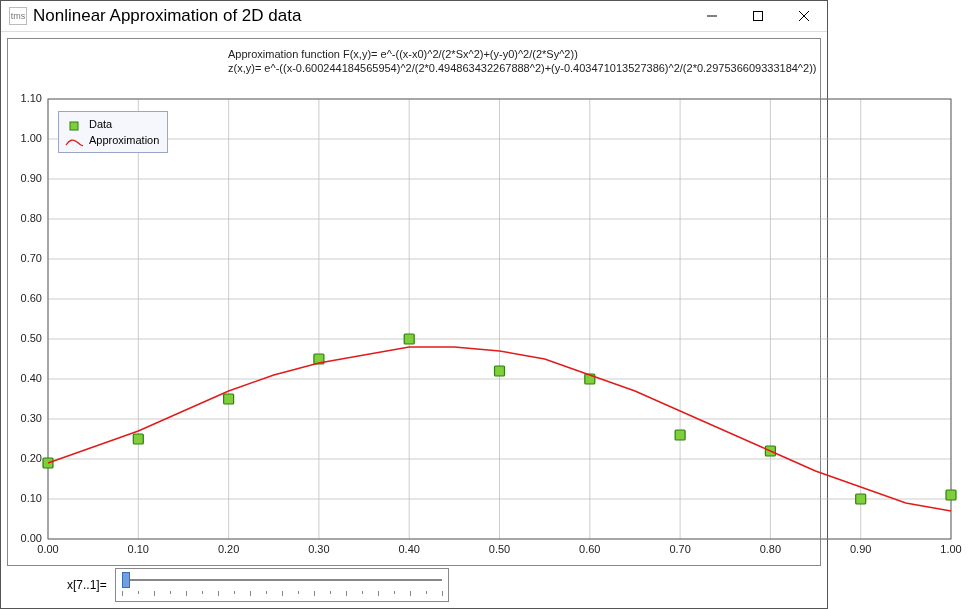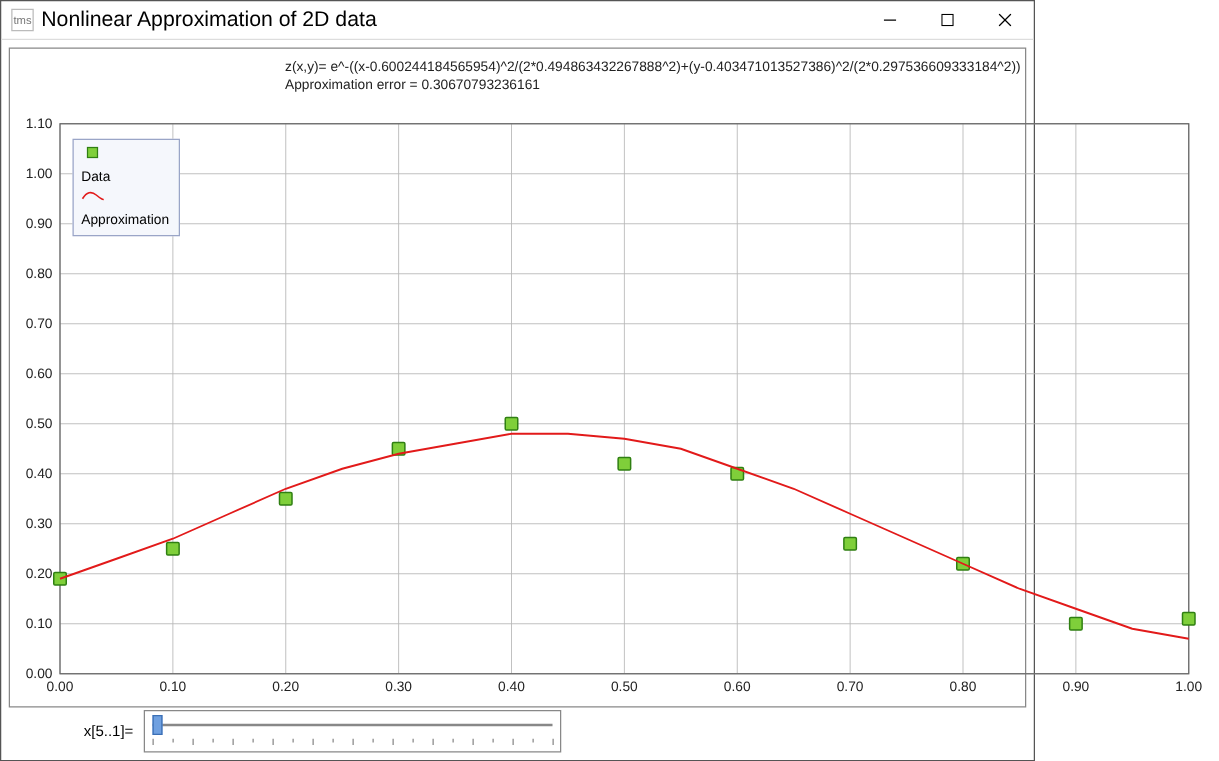--- a/index.html
+++ b/index.html
@@ -9,21 +9,21 @@
   .titlebar .title{flex:1;font-size:17px;}
   .titlebar .win-btns{display:flex;height:100%;}
   .titlebar .win-btn{width:46px;height:100%;display:flex;align-items:center;justify-content:center;}
   .titlebar .win-btn svg{display:block;}
 
   .client{flex:1;box-sizing:border-box;padding:6px 6px 6px 6px;display:flex;flex-direction:column;}
   .chart-frame{flex:1;border:1px solid #888;box-sizing:border-box;position:relative;background:#fff;}
   .chart-svg{position:absolute;inset:0;}
 
   .legend-box{position:absolute;border:1px solid #9aa5c7;background:#f5f7fc;padding:4px 8px 4px 6px;font-size:11px;line-height:16px;}
-  .legend-row{display:flex;align-items:flex-start;gap:6px;white-space:nowrap;flex-direction:column;}
+  .legend-row{display:flex;align-items:flex-end;gap:6px;white-space:nowrap;}
   .legend-swatch{width:18px;height:12px;display:flex;align-items:center;justify-content:center;}
 
   .annot{position:absolute;font-size:11px;line-height:14px;white-space:nowrap;color:#222;}
 
   .bottom-row{height:34px;display:flex;align-items:center;padding:2px 6px 0 60px;gap:8px;}
   .bottom-row label{font-size:12px;}
   .slider-box{border:1px solid #888;padding:2px 6px 4px 6px;width:320px;display:flex;align-items:center;}
   input[type=range]{
     -webkit-appearance:none;appearance:none;width:100%;height:18px;background:transparent;margin:0;
   }
@@ -120,22 +120,22 @@
           <rect x="486.5" y="327" width="10" height="10" fill="#7fcf3a" stroke="#2f7f12" stroke-width="1.2" rx="1"></rect>
           <rect x="576.8" y="335" width="10" height="10" fill="#7fcf3a" stroke="#2f7f12" stroke-width="1.2" rx="1"></rect>
           <rect x="667.0999999999999" y="391" width="10" height="10" fill="#7fcf3a" stroke="#2f7f12" stroke-width="1.2" rx="1"></rect>
           <rect x="757.4000000000001" y="407" width="10" height="10" fill="#7fcf3a" stroke="#2f7f12" stroke-width="1.2" rx="1"></rect>
           <rect x="847.7" y="455" width="10" height="10" fill="#7fcf3a" stroke="#2f7f12" stroke-width="1.2" rx="1"></rect>
           <rect x="938" y="451" width="10" height="10" fill="#7fcf3a" stroke="#2f7f12" stroke-width="1.2" rx="1"></rect>
           <path d="M 40.0 424.0 L85.2 408.0 L130.3 392.0 L175.4 372.0 L220.6 352.0 L265.8 336.0 L310.9 324.0 L356.0 316.0 L401.2 308.0 L446.4 308.0 L491.5 312.0 L536.7 320.0 L581.8 336.0 L627.0 352.0 L672.1 372.0 L717.3 392.0 L762.4 412.0 L807.5 432.0 L852.7 448.0 L897.8 464.0 L943.0 472.0" fill="none" stroke="#e21a1a" stroke-width="1.5"></path>
         </svg>
 
       <div class="annot" id="annot" style="left:220px;top:8px">
+        <div>Approximation function F(x,y)= e^-((x-x0)^2/(2*Sx^2)+(y-y0)^2/(2*Sy^2))</div>
         <div>z(x,y)= e^-((x-0.600244184565954)^2/(2*0.494863432267888^2)+(y-0.403471013527386)^2/(2*0.297536609333184^2))</div>
-        <div>Approximation error = 0.30670793236161</div>
       </div>
 
       <div class="legend-box" id="legend" style="left: 50px; top: 72px;">
         <div class="legend-row">
           <span class="legend-swatch">
             <svg width="18" height="12">
                 <rect x="5" y="2" width="8" height="8" fill="#7fcf3a" stroke="#2f7f12" stroke-width="1"></rect>
               </svg>
           </span>
           <span>Data</span>
@@ -145,21 +145,21 @@
             <svg width="18" height="12">
                 <path d="M1 9 Q6 1 12 6 T18 9" fill="none" stroke="#e21a1a" stroke-width="1.3"></path>
               </svg>
           </span>
           <span>Approximation</span>
         </div>
       </div>
     </div>
 
     <div class="bottom-row">
-      <label>x[5..1]=</label>
+      <label>x[7..1]=</label>
       <div class="slider-box">
         <div style="flex:1;display:flex;flex-direction:column">
           <input type="range" id="xslider" min="0" max="1" step="0.01" value="0" style="">
           <div class="tickmarks" id="slider-ticks">
               <div class="tick" style="left: 0%;"></div>
               <div class="tick" style="left: 5%; height: 3px;"></div>
               <div class="tick" style="left: 10%;"></div>
               <div class="tick" style="left: 15%; height: 3px;"></div>
               <div class="tick" style="left: 20%;"></div>
               <div class="tick" style="left: 25%; height: 3px;"></div>

